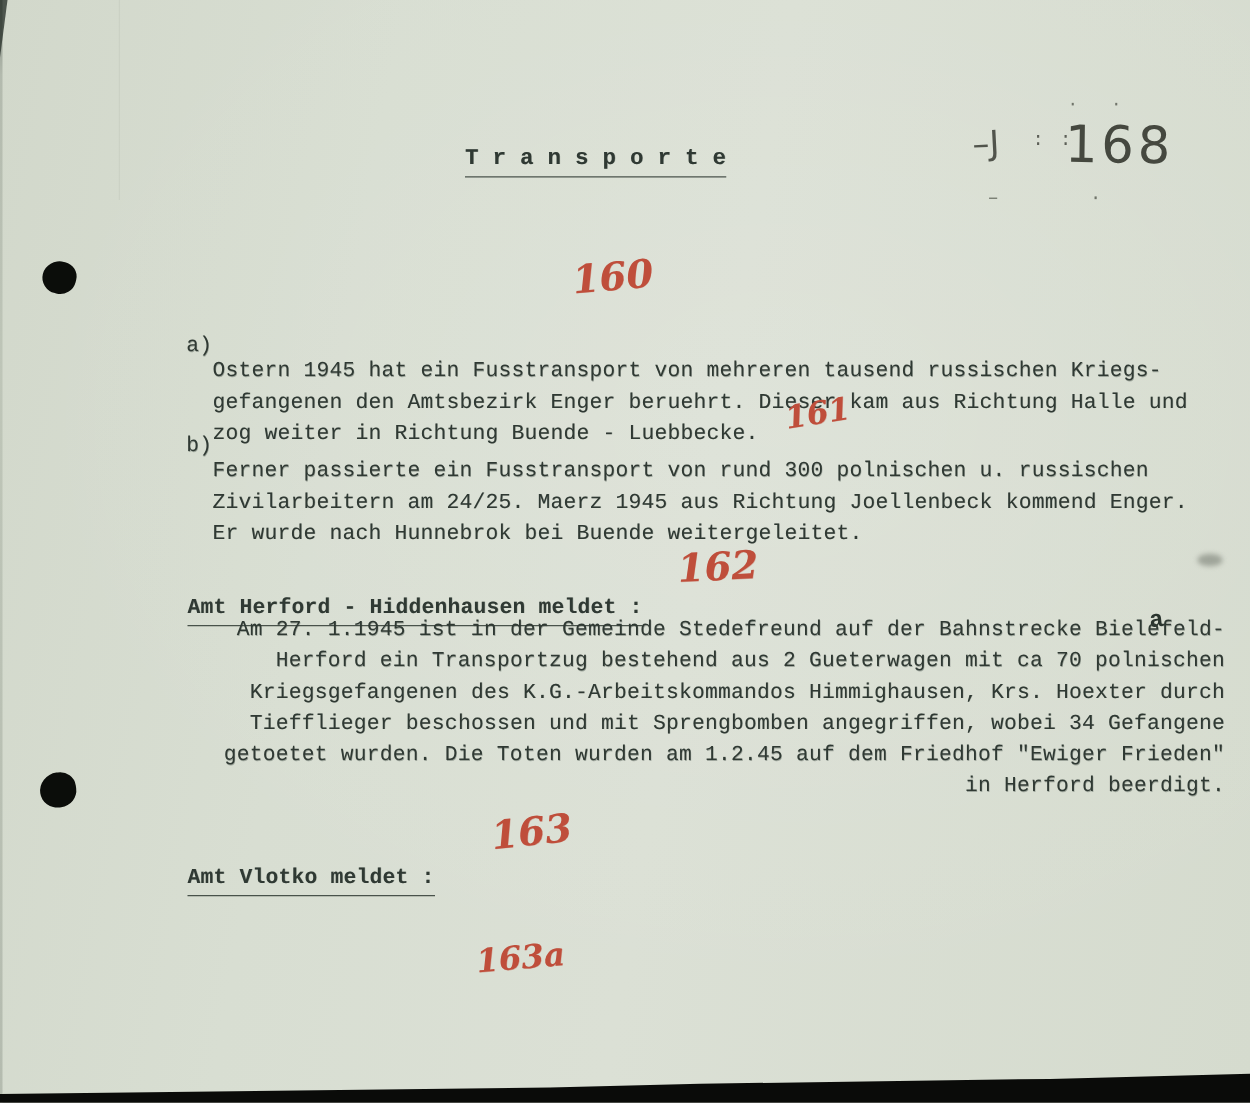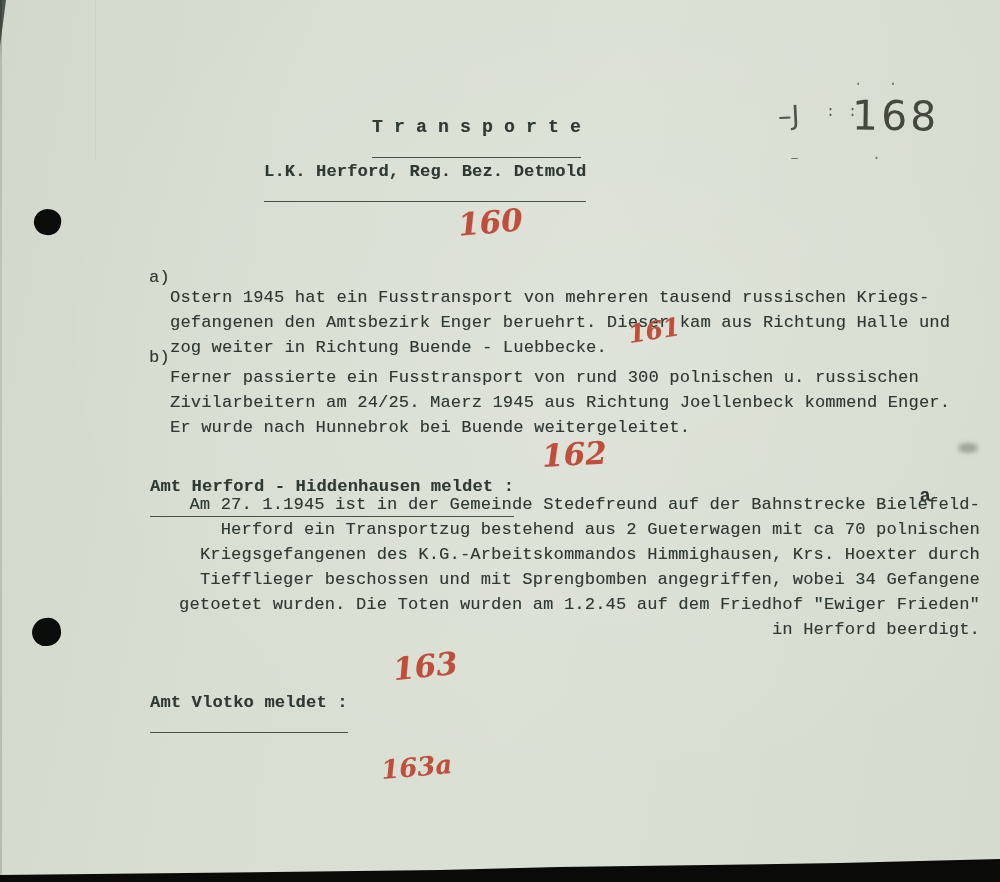--- a/index.html
+++ b/index.html
@@ -6,21 +6,21 @@
   .scan{
     position:relative;width:1000px;height:882px;overflow:hidden;
     font-family:"Liberation Mono",monospace;color:#2f3933;
     background:
       radial-gradient(ellipse 900px 700px at 62% 38%, rgba(255,255,255,0.10), rgba(255,255,255,0) 70%),
       linear-gradient(100deg,#d2d8cb 0%,#d8ded2 28%,#dbe0d5 55%,#d5dbce 100%);
   }
   .txt{position:absolute;font-size:17px;line-height:25px;letter-spacing:.2px;
        white-space:pre-line;text-shadow:.4px .4px 0 rgba(47,57,51,.35);}
   .bold{font-weight:bold;}
-  .ul{display:inline-block;border-bottom:1.6px solid rgba(47,57,51,.85);padding-bottom:17px;}
+  .ul{display:inline-block;border-bottom:1.6px solid rgba(47,57,51,.85);padding-bottom:1px;}
   .item{display:flex;}
   .item .lbl{flex:0 0 21px;}
   .item .body{flex:1;margin-top:20px;}
   .red{position:absolute;font-family:"DejaVu Serif",serif;font-style:italic;font-weight:600;
        color:#bf4e3b;text-shadow:.3px .3px 0 rgba(191,78,59,.35);}
   .stamp{position:absolute;left:852px;top:92px;font-family:"DejaVu Sans",sans-serif;
          font-size:41px;letter-spacing:3px;color:#45483f;transform:rotate(.8deg);}
   .penmark{position:absolute;left:778px;top:100px;font-family:"DejaVu Sans",sans-serif;
            font-size:27px;color:#51544c;transform:rotate(-3deg);}
   .pentick{position:absolute;left:826px;top:104px;font-size:15px;color:#5c5f57;letter-spacing:2px;}
@@ -56,23 +56,20 @@
 
   <div class="topdots">· ·</div>
   <div class="penmark">–J</div>
   <div class="pentick">: :</div>
   <div class="stamp">168</div>
   <div class="botdash">– ·</div>
 
   <div class="txt bold" style="left:372px;top:90px;font-size:18px;">
     <span class="ul">T r a n s p o r t e</span>
   </div>
-  <div class="txt bold" style="left:264px;top:134px;">
-    <span class="ul">L.K. Herford, Reg. Bez.  Detmold</span>
-  </div>
 
   <div class="red" style="left:458px;top:204px;font-size:31px;transform:rotate(-5deg);">160</div>
 
   <div class="txt item" style="left:149px;top:265px;width:825px;">
     <span class="lbl">a)</span>
     <span class="body">Ostern 1945 hat ein Fusstransport von mehreren tausend russischen Kriegs-
 gefangenen den Amtsbezirk Enger beruehrt. Dieser kam aus Richtung Halle und
 zog weiter in Richtung Buende - Luebbecke.</span>
   </div>
   <div class="red" style="left:628px;top:316px;font-size:25px;transform:rotate(-9deg);">161</div>

